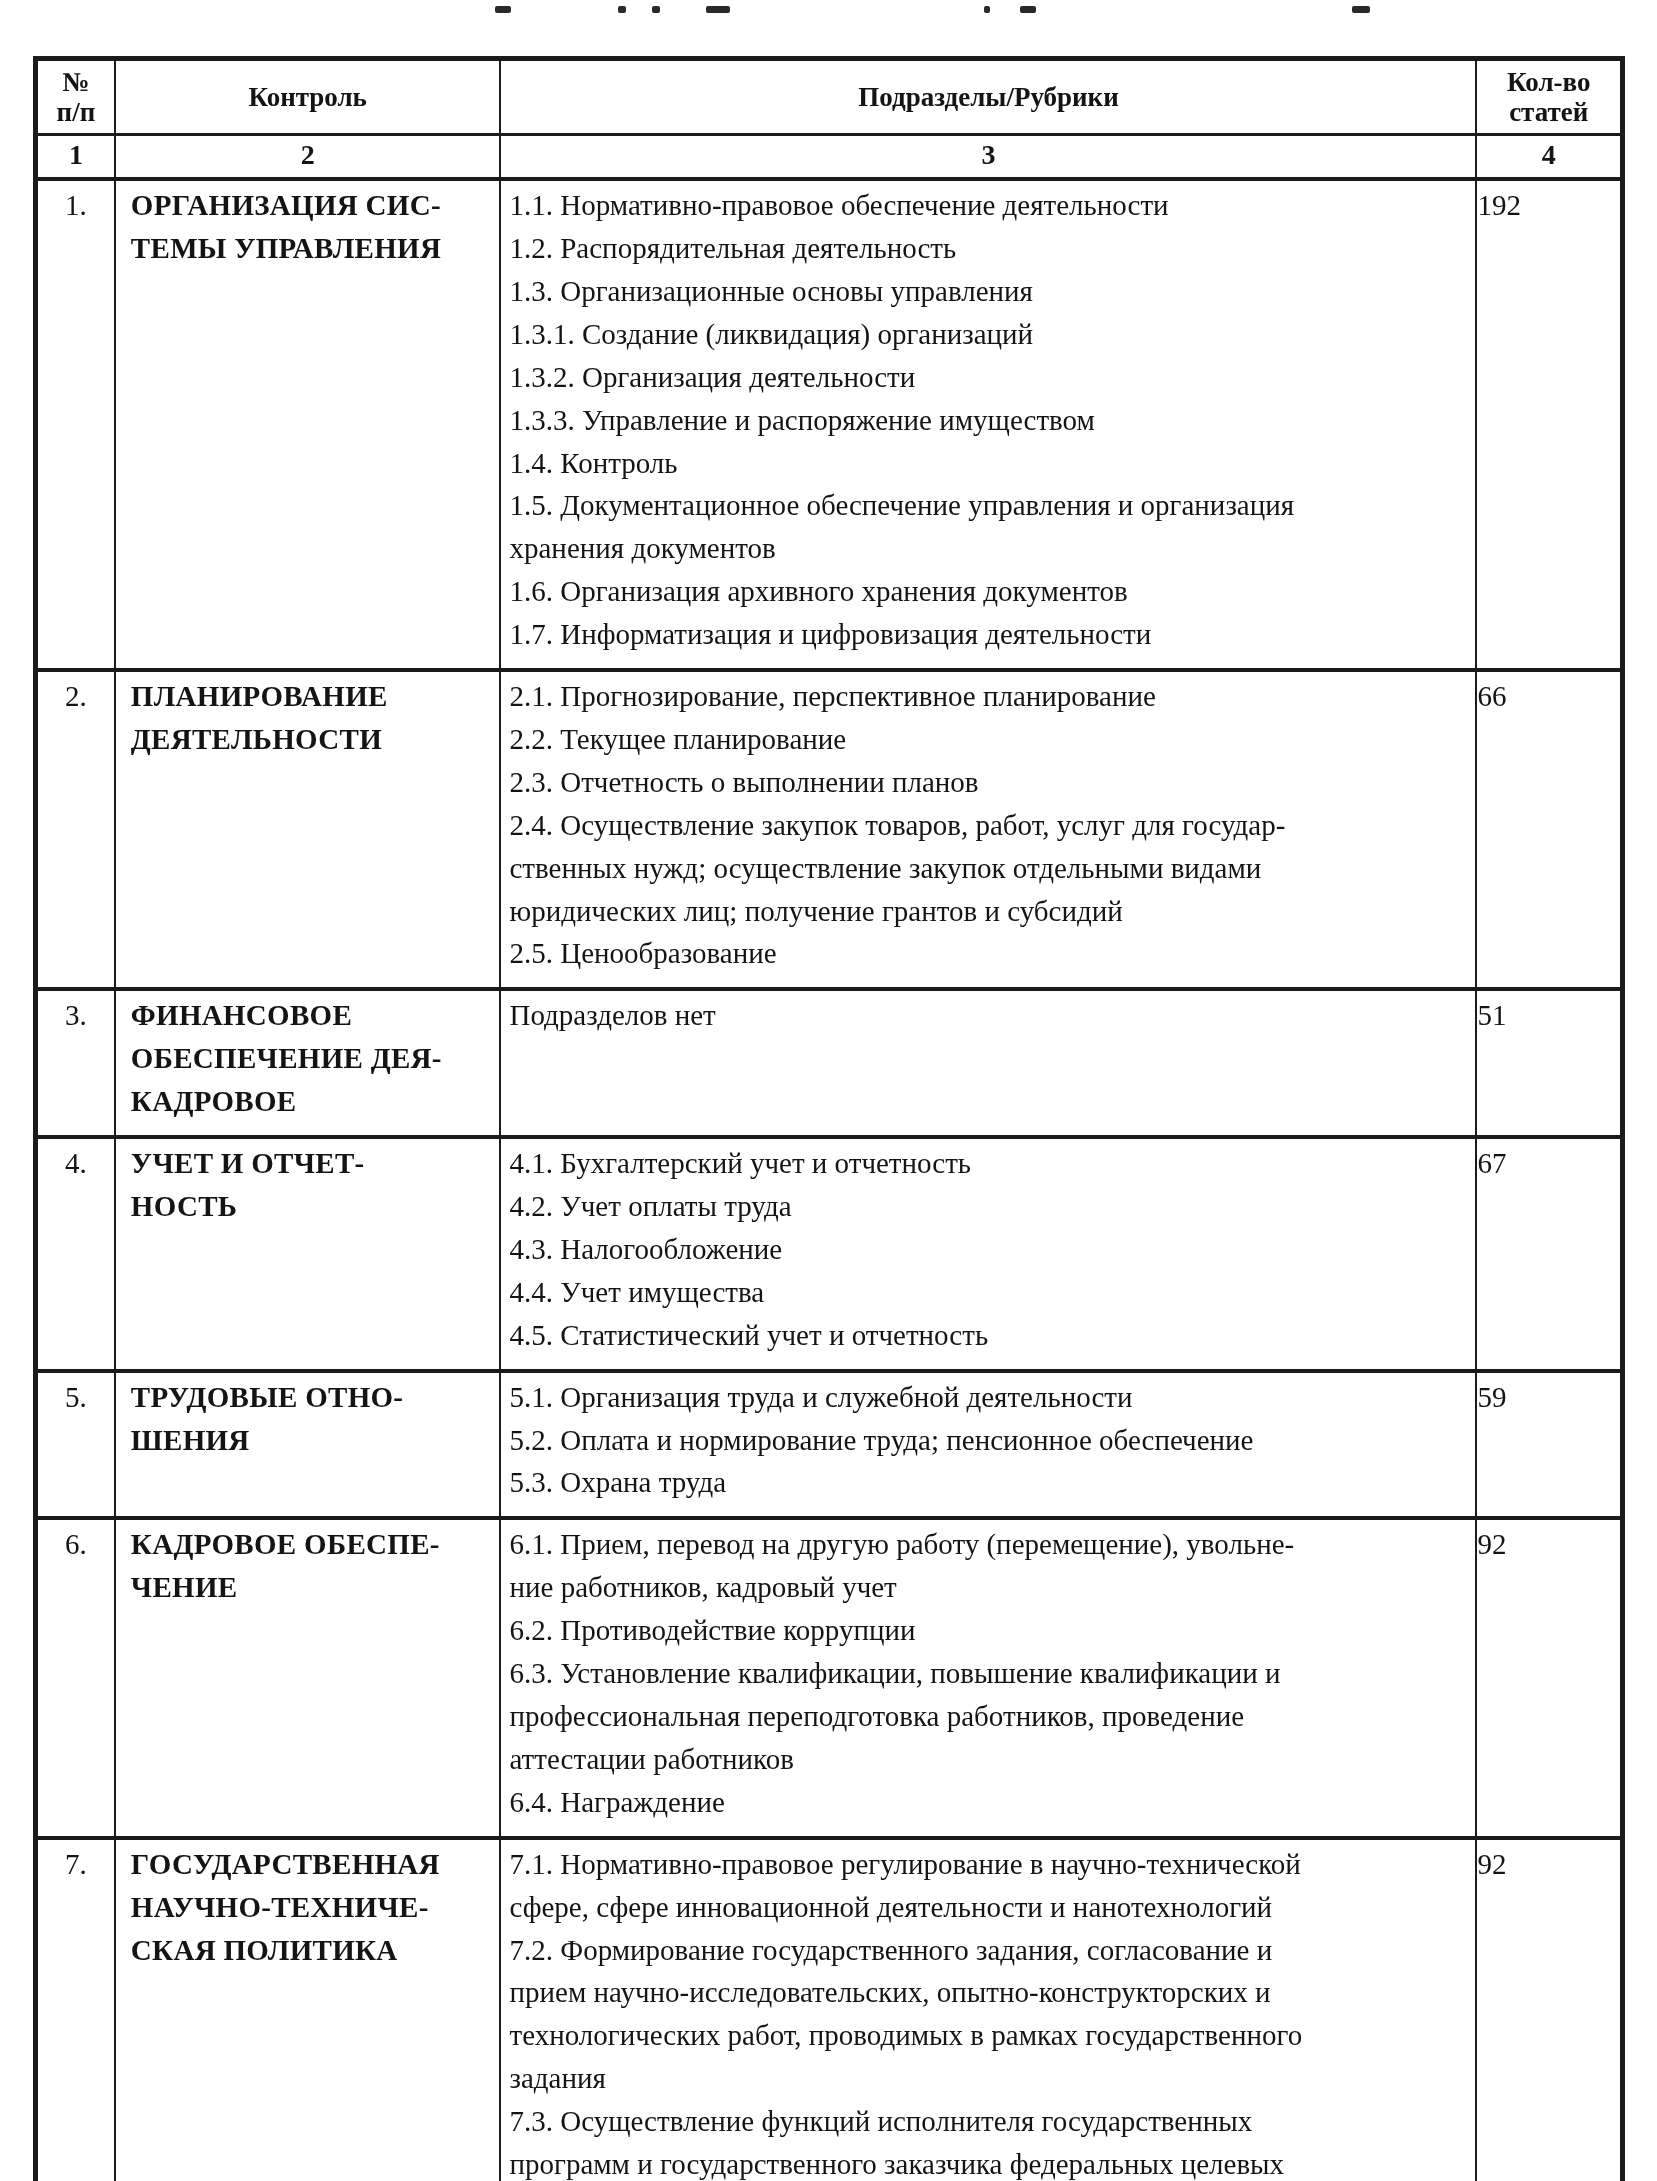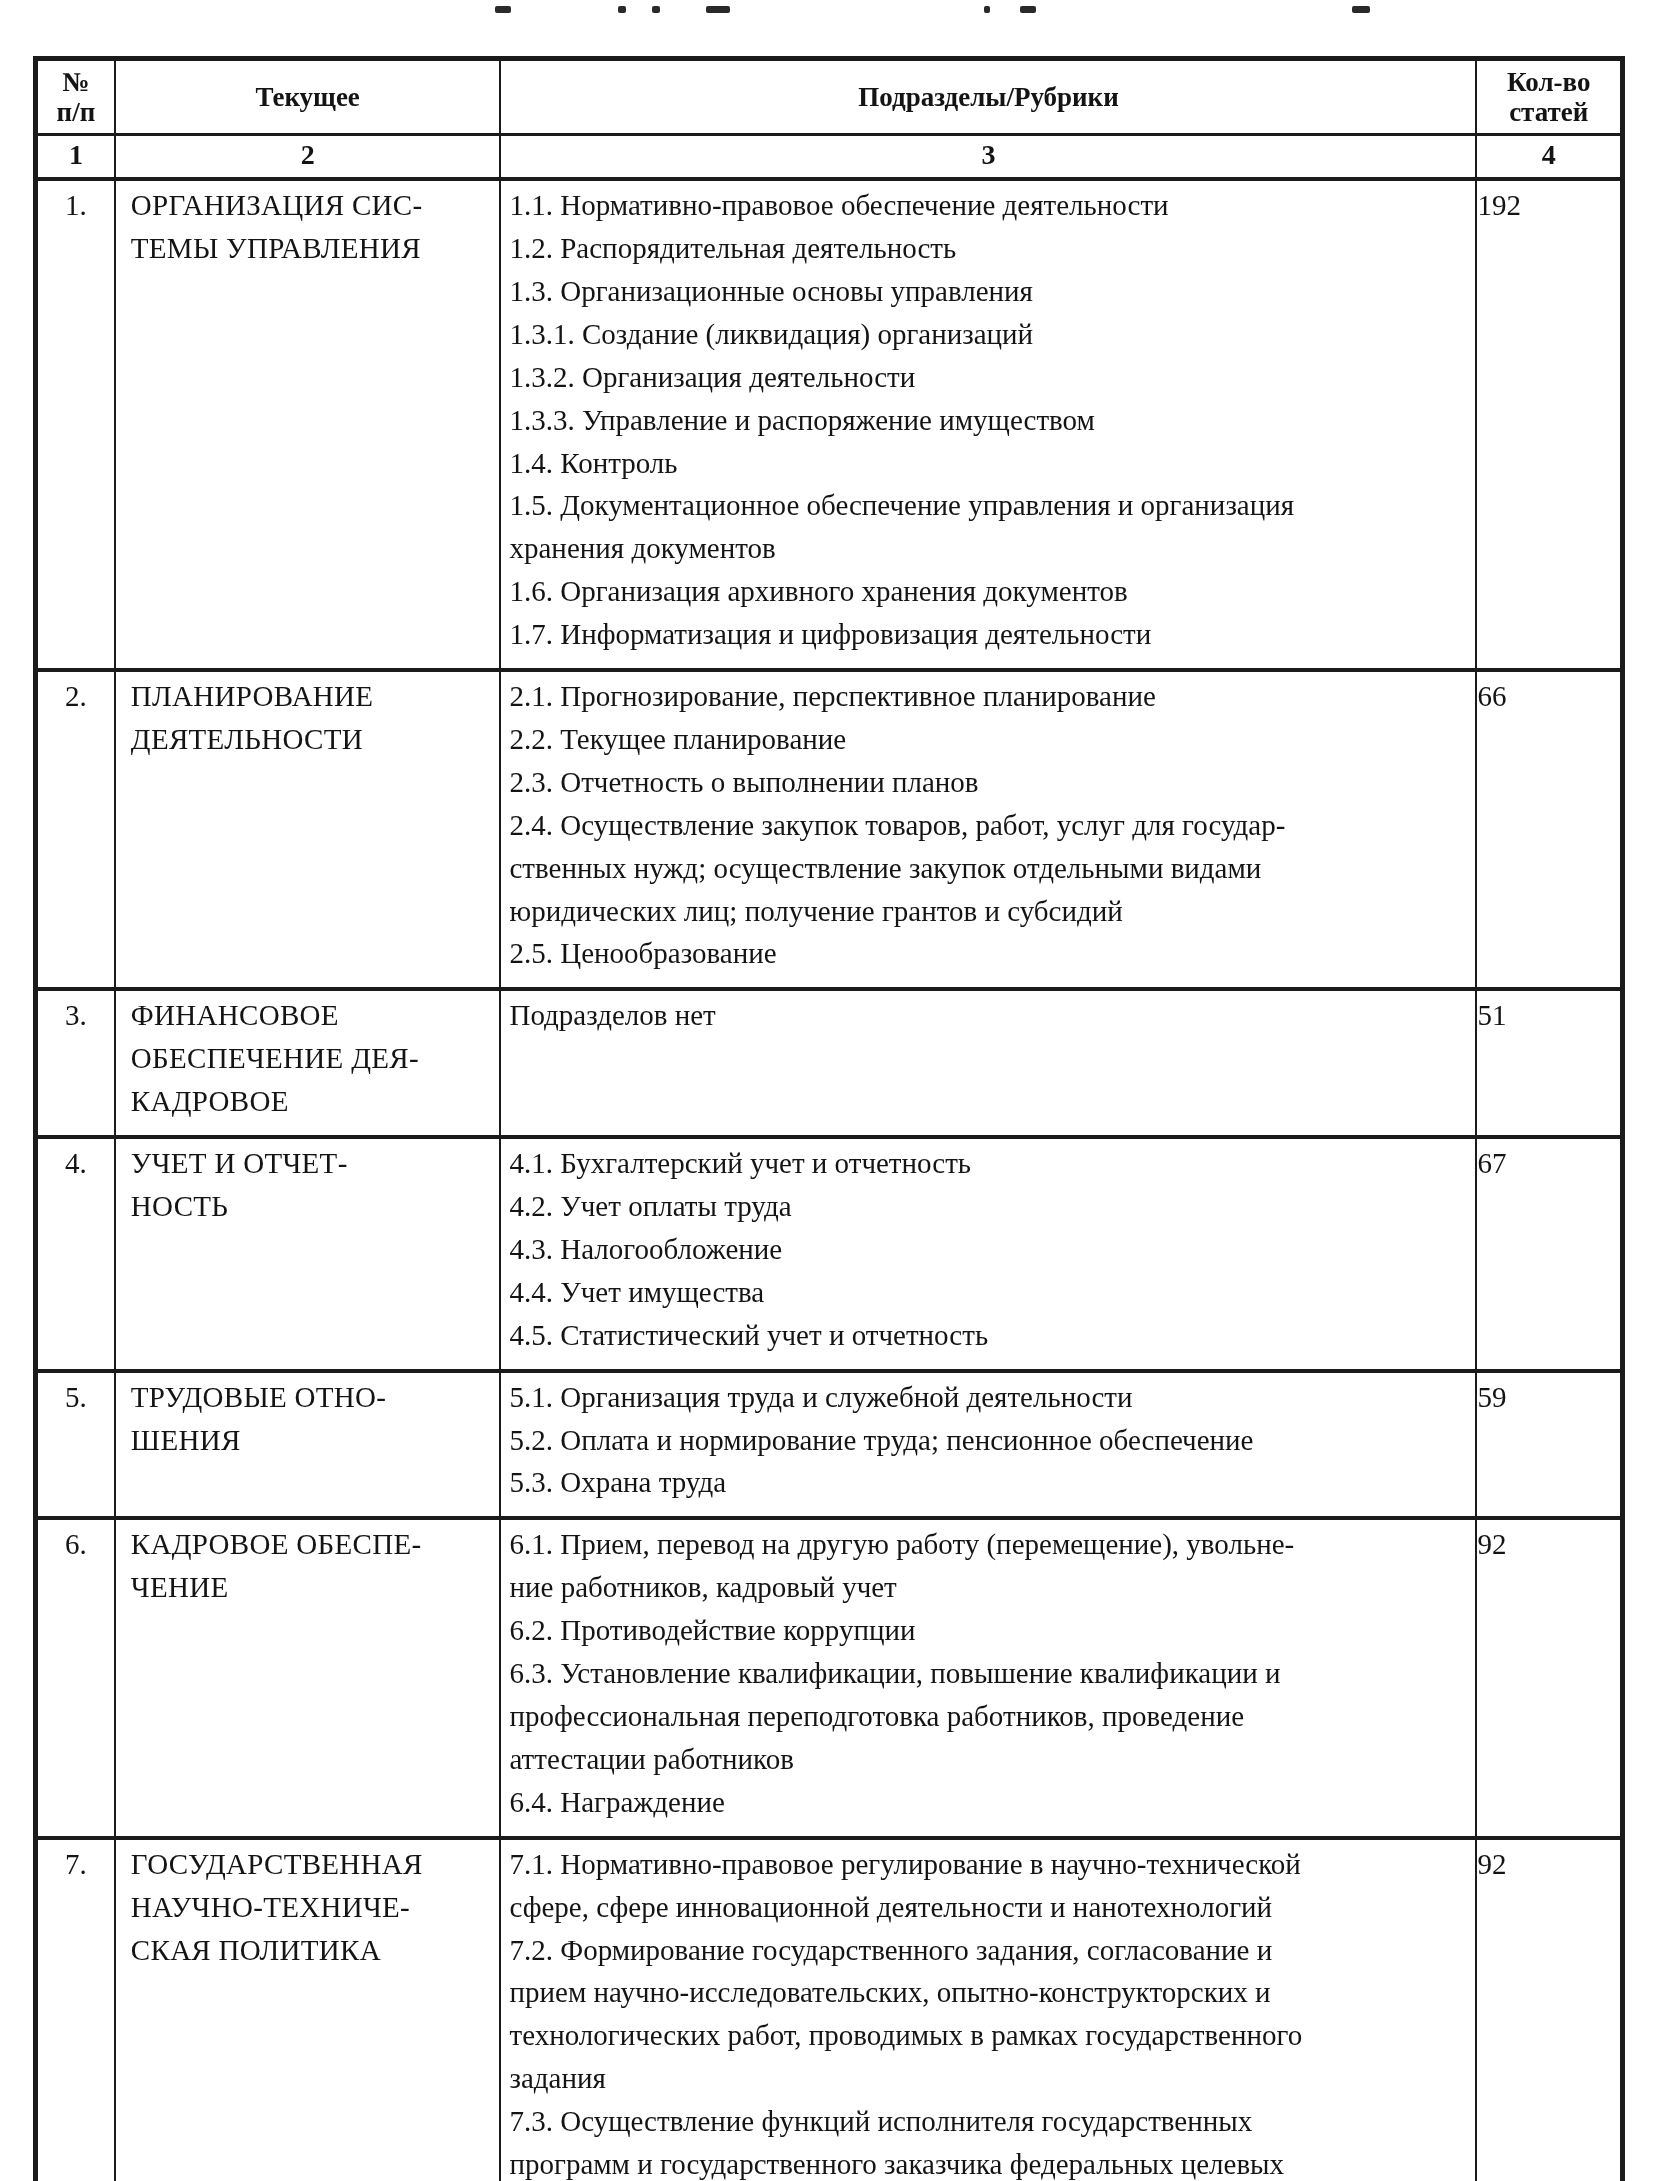--- a/index.html
+++ b/index.html
@@ -68,20 +68,21 @@
     line-height: 1.48;
     padding: 3px 10px 12px;
   }
   tbody tr.data-row td.cell-num {
     text-align: center;
     padding: 3px 0 3px;
   }
   tbody tr.data-row td.cell-section {
     padding-left: 15px;
     letter-spacing: 0.3px;
+    font-weight: bold;
   }
   tbody tr.data-row td.cell-sub {
     padding-left: 8px;
   }
   tbody tr.data-row td.cell-count {
     padding: 3px 0 3px;
   }
 </style>
 </head>
 <body>
@@ -99,21 +100,21 @@
     <colgroup>
       <col class="c-num">
       <col class="c-sec">
       <col class="c-sub">
       <col class="c-count">
     </colgroup>
     <thead>
       <tr>
         <th>№
 п/п</th>
-        <th>Текущее</th>
+        <th>Контроль</th>
         <th>Подразделы/Рубрики</th>
         <th>Кол-во
 статей</th>
       </tr>
       <tr class="index-row">
         <td>1</td>
         <td>2</td>
         <td>3</td>
         <td>4</td>
       </tr>

